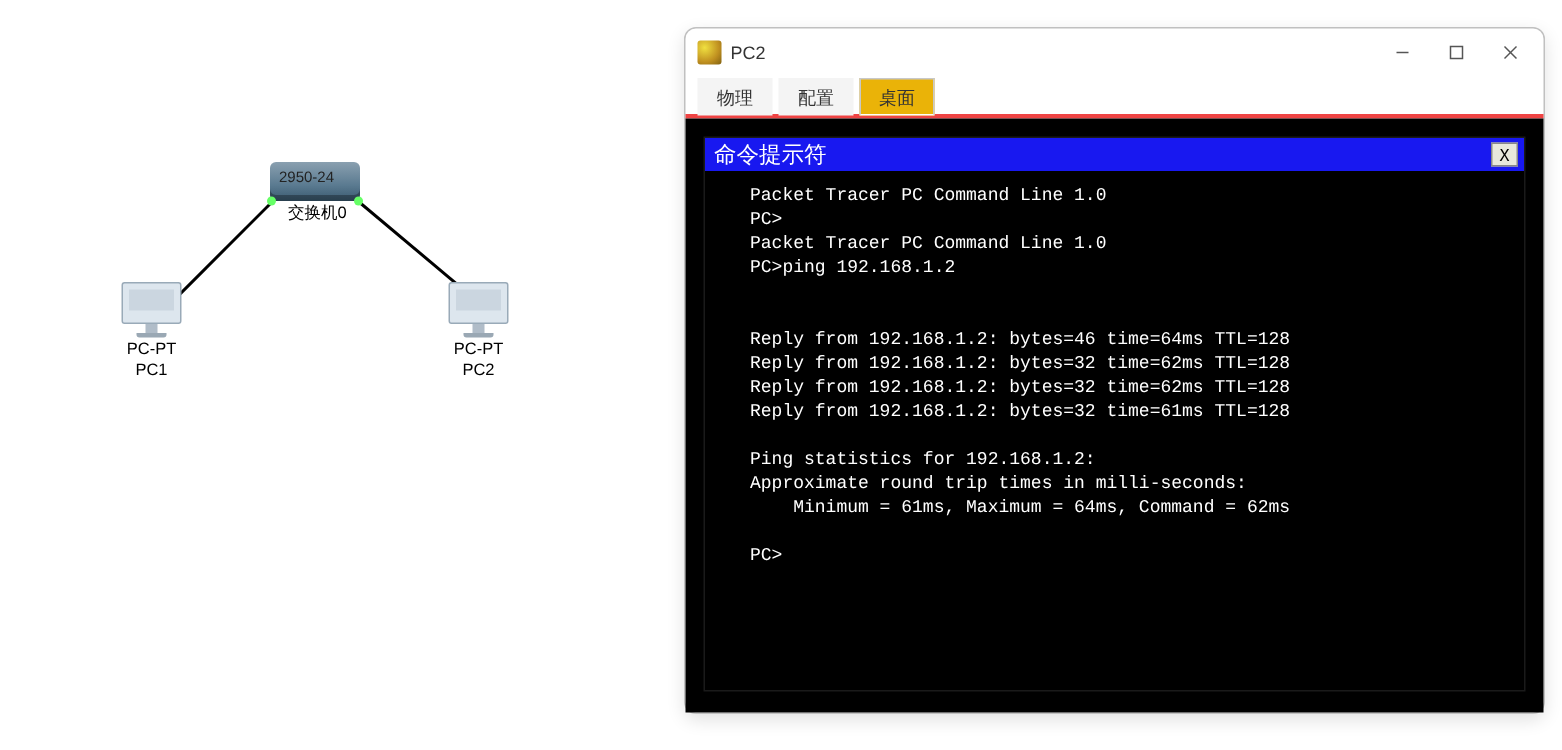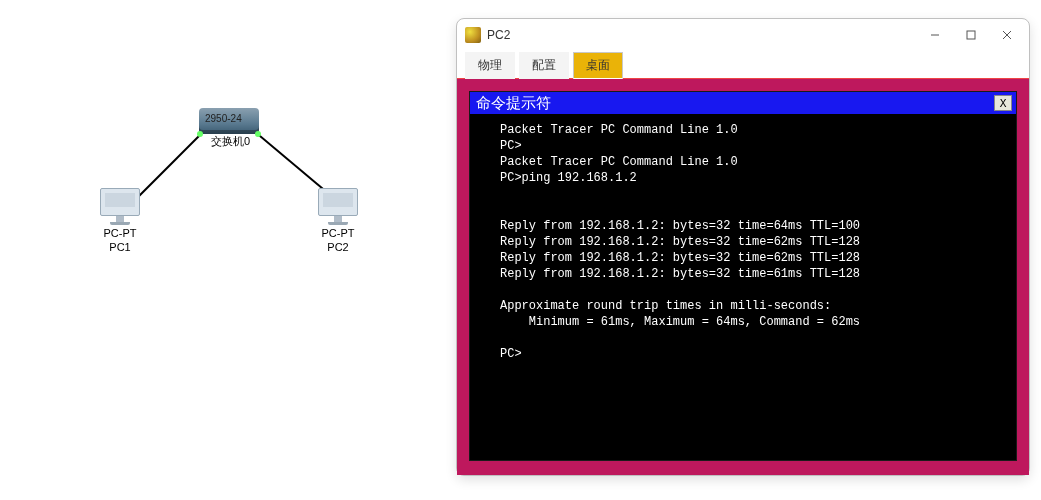--- a/index.html
+++ b/index.html
@@ -8,21 +8,21 @@
       height: 500px;
       background: #fff;
       font-family: "Microsoft YaHei", Arial, sans-serif;
       position: relative;
       overflow: hidden;
     }
     
     .topology {
       position: absolute;
       left: 0; top: 0;
-      width: 460px; height: 500px; margin-left: 19px;
+      width: 460px; height: 500px;
     }
     .switch-icon {
       position: absolute;
       left: 180px; top: 108px;
       width: 60px; height: 26px;
       background: linear-gradient(#8aa0b0 0%, #5a7a90 60%, #3a5a70 100%);
       border-radius: 4px;
       box-shadow: inset 0 -4px 0 rgba(0,0,0,.3);
     }
     .switch-icon::before, .switch-icon::after {
@@ -73,36 +73,36 @@
     .title-icon {
       width:16px; height:16px; margin-right:6px;
       background:radial-gradient(circle at 30% 30%, #f0e040, #c09020 60%, #806010);
       border-radius:2px;
     }
     .title-text { font-size:12px; color:#333; flex:1; }
     .win-controls { display:flex; gap:24px; align-items:center; padding-right:8px; }
     .win-btn { width:12px; height:12px; display:flex; align-items:center; justify-content:center; color:#555; cursor:default; }
     .tabs {
       display:flex; gap:4px; padding:0 8px;
-      border-bottom:1px solid #ef4444;
+      border-bottom:3px solid #ef4444;
       height:28px;
     }
     .tab {
       padding:4px 12px; font-size:12px; color:#333;
       border:1px solid transparent;
       border-bottom:none;
       position:relative; top:1px;
       background:#f4f4f4;
     }
     .tab.active {
       background:#eab308; border-color:#c8c8c8;
       border-bottom:1px solid #fff;
     }
     .desktop-area {
-      flex:1; background:#be185d;
+      flex:1; background:#000000;
       padding:12px 12px 14px 12px;
       position:relative;
     }
     .cmd-window {
       background:#000; width:100%; height:100%;
       display:flex; flex-direction:column;
       border:1px solid #1a1a1a;
     }
     .cmd-title {
       background:#1818f0;
@@ -195,25 +195,26 @@
         <span class="cmd-title-text">命令提示符</span>
         <span class="cmd-close">X</span>
       </div>
       <div class="cmd-body" id="cmd-body">
           <div class="cmd-line">Packet Tracer PC Command Line 1.0</div>
           <div class="cmd-line">PC&gt;</div>
           <div class="cmd-line">Packet Tracer PC Command Line 1.0</div>
           <div class="cmd-line">PC&gt;ping 192.168.1.2</div>
           <div class="cmd-blank"></div>
           <div class="cmd-blank"></div>
-          <div class="cmd-line">Reply from 192.168.1.2: bytes=32 time=64ms TTL=100</div>
+          <div class="cmd-line">Reply from 192.168.1.2: bytes=46 time=64ms TTL=128</div>
           <div class="cmd-line">Reply from 192.168.1.2: bytes=32 time=62ms TTL=128</div>
           <div class="cmd-line">Reply from 192.168.1.2: bytes=32 time=62ms TTL=128</div>
           <div class="cmd-line">Reply from 192.168.1.2: bytes=32 time=61ms TTL=128</div>
           <div class="cmd-blank"></div>
+          <div class="cmd-line">Ping statistics for 192.168.1.2:</div>
           <div class="cmd-line">Approximate round trip times in milli-seconds:</div>
           <div class="cmd-line">    Minimum = 61ms, Maximum = 64ms, Command = 62ms</div>
           <div class="cmd-blank"></div>
           <div class="cmd-line">PC&gt;</div>
         </div>
     </div>
   </div>
 </div>
 
 </body></html>

